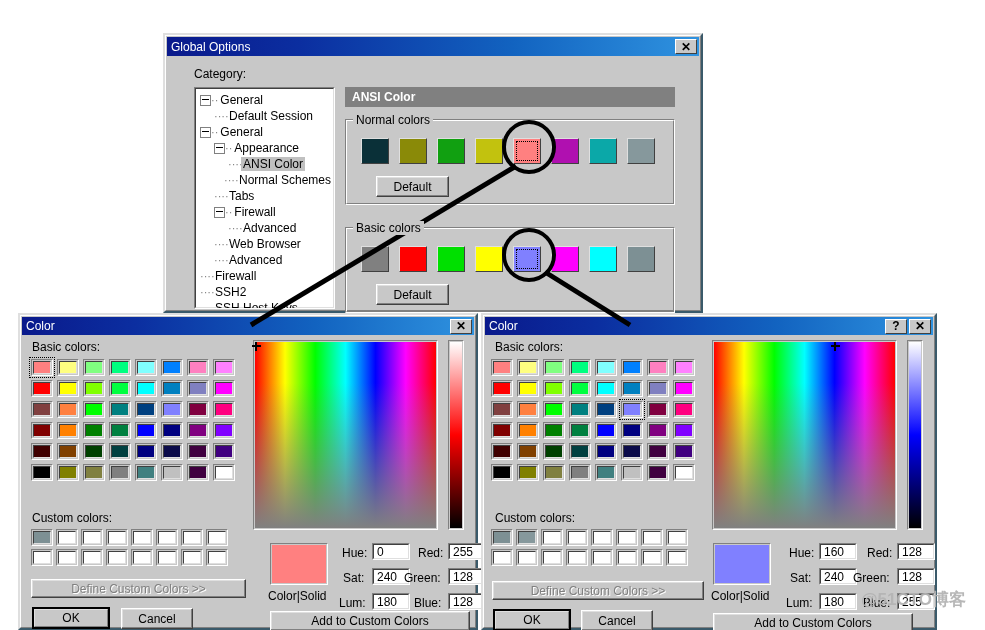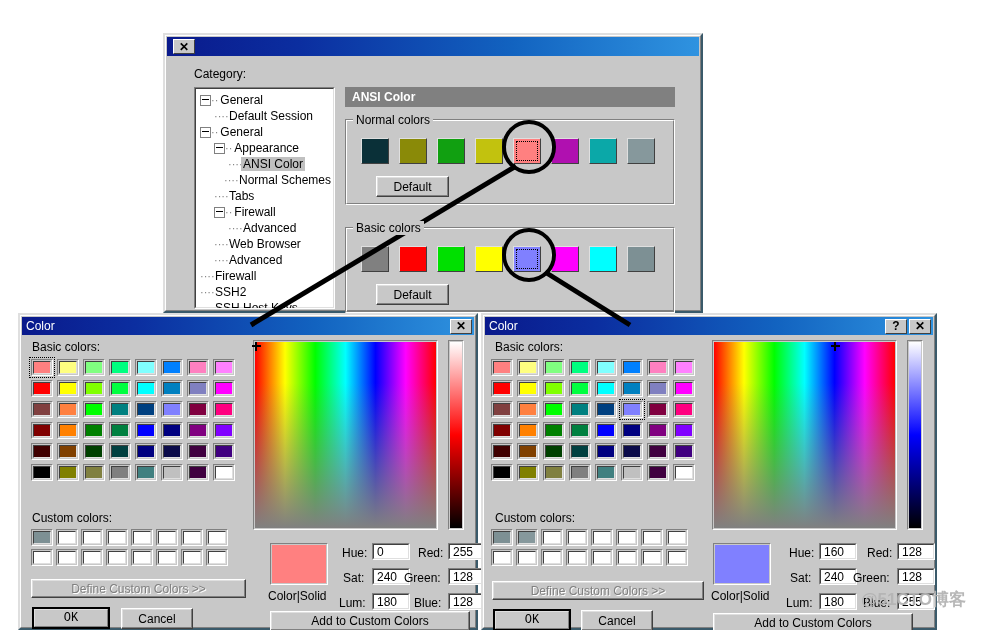--- a/index.html
+++ b/index.html
@@ -46,21 +46,20 @@
     display:flex;align-items:center;justify-content:center;
     font-size:12px;color:#000;box-sizing:border-box;cursor:default;
     font-family:"Liberation Sans",sans-serif;
   }
   .btn.def{border:2px solid #000;box-shadow:none;}
   .btn.def .lbl{
     display:flex;align-items:center;justify-content:center;
     width:100%;height:100%;
     border:1px solid;border-color:#dfdfdf #808080 #808080 #dfdfdf;
     box-sizing:border-box;
-    font-family:Liberation Mono, monospace;
   }
   .btn.disabled{color:#808080;text-shadow:1px 1px 0 #ffffff;}
 
   .grp{
     position:absolute;border:1px solid;
     border-color:#808080 #ffffff #ffffff #808080;box-sizing:border-box;
   }
   .grp .grp-in{position:absolute;inset:0;border:1px solid;
     border-color:#ffffff #808080 #808080 #ffffff;box-sizing:border-box;}
   .grp-lbl{
@@ -163,20 +162,21 @@
   svg.ann{position:absolute;left:0;top:0;width:985px;height:630px;
     pointer-events:none;}
 </style>
 </head>
 <body>
 
 <div class="win" id="gopt">
   <div class="win-inner"></div>
 
   <div class="titlebar">
+    <div class="ttl">Global Options</div>
     <div class="tbtn">✕</div>
   </div>
 
   <div class="lblTxt" style="left:29px;top:32px;">Category:</div>
 
   <div class="tree">
     <div class="t2" id="tree-body">
         <div class="tnode">
           <span style="display: inline-block; width: 4px;"></span>
           <span class="plus"></span>

